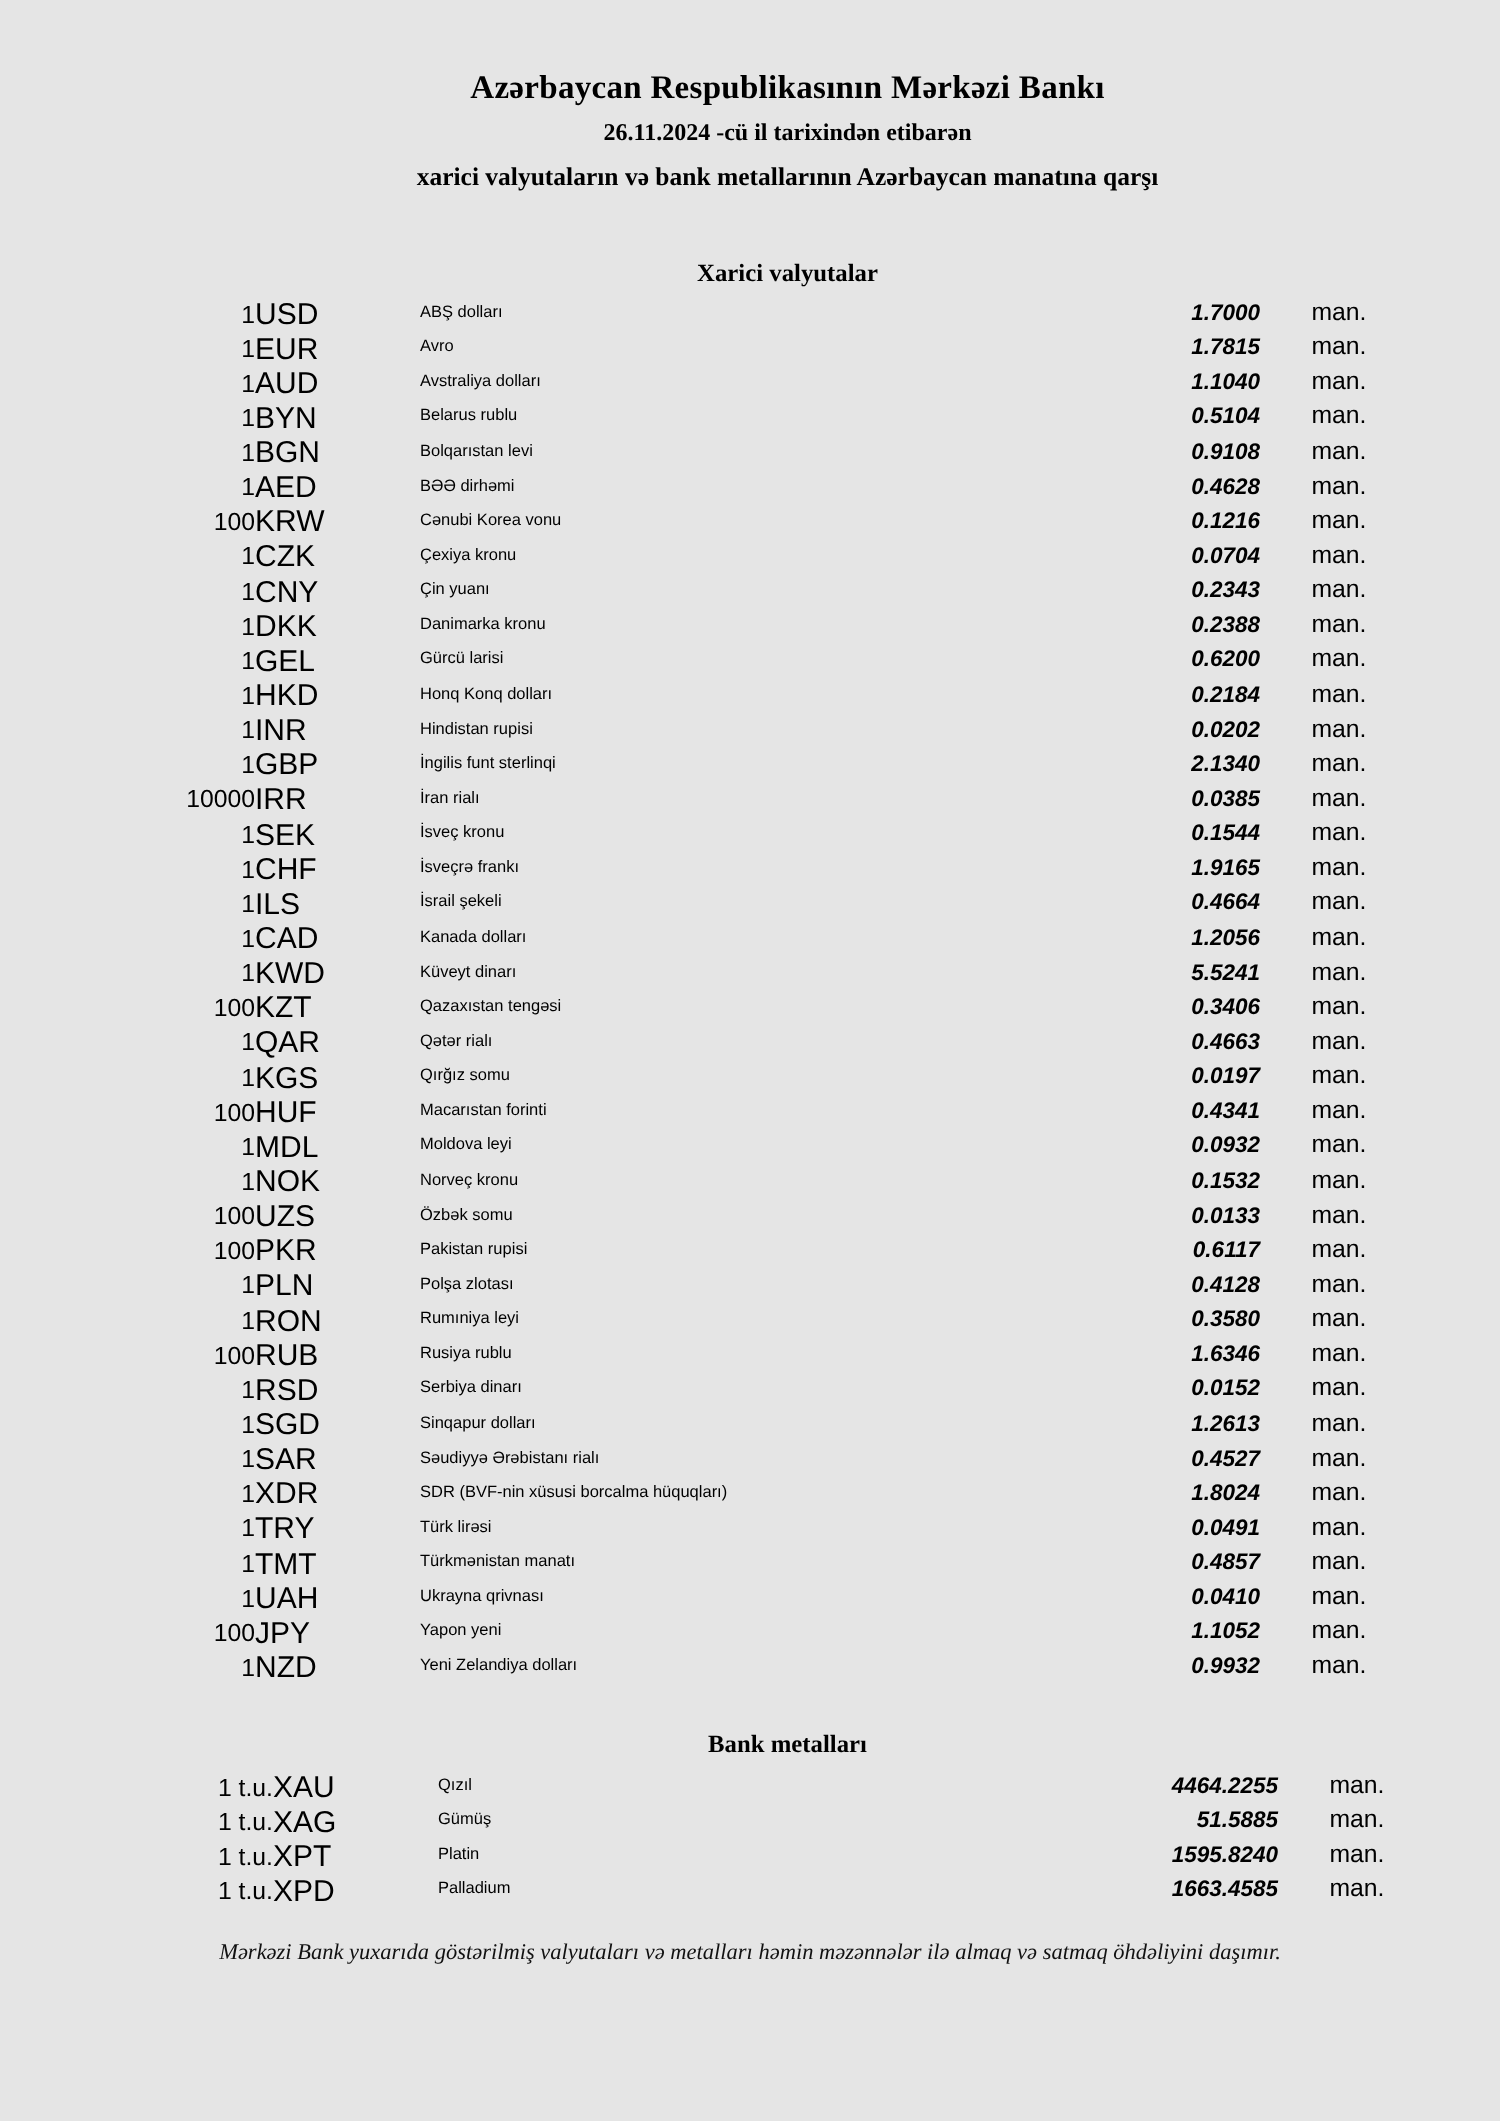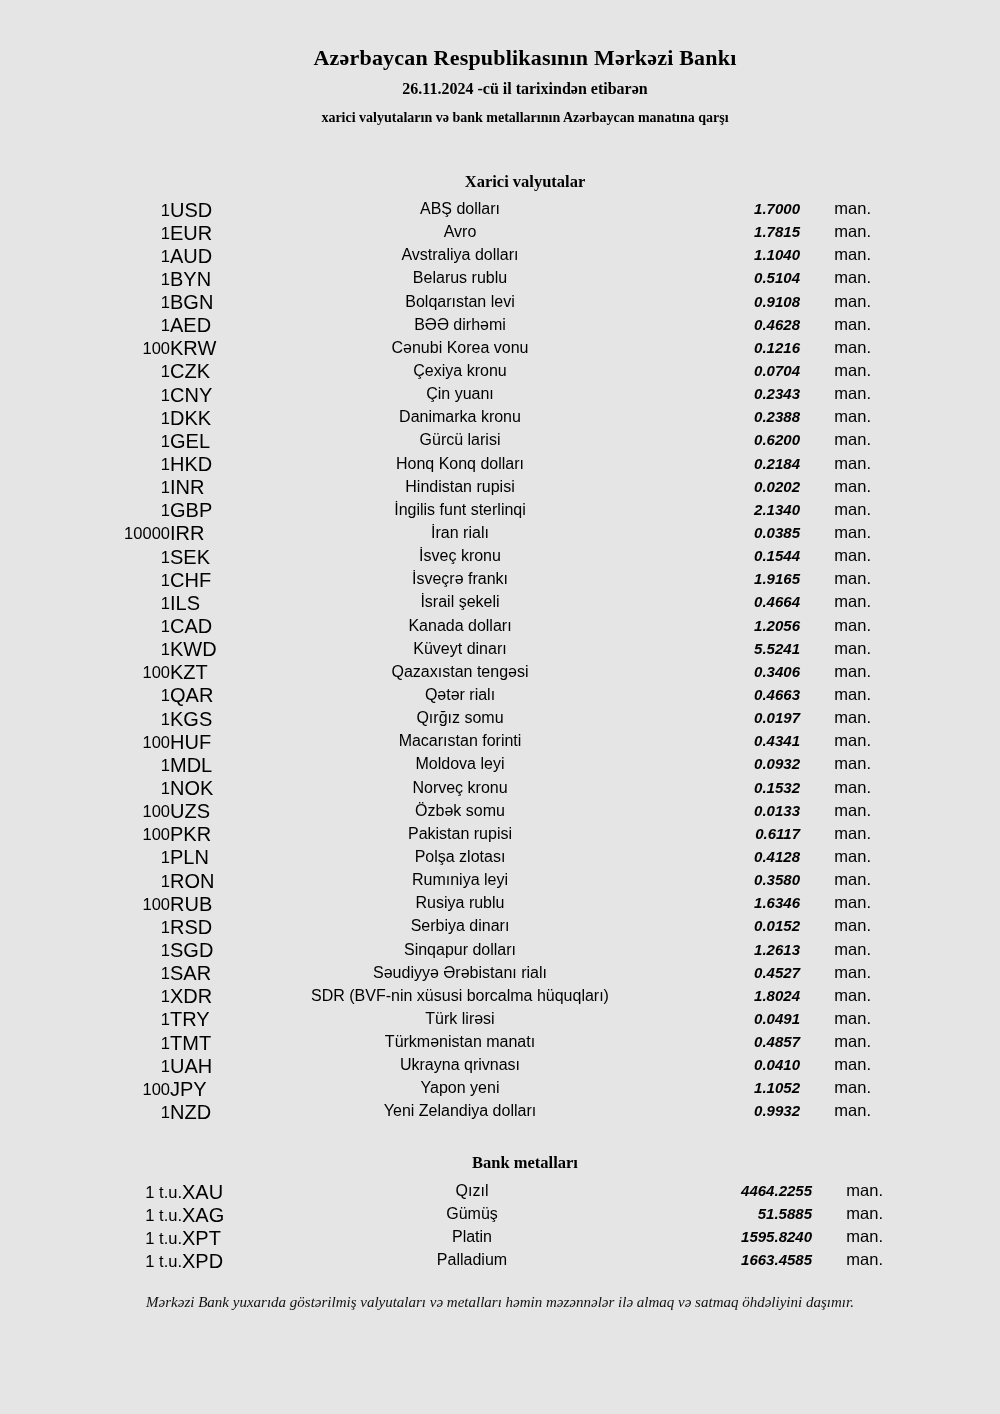--- a/index.html
+++ b/index.html
@@ -22,21 +22,21 @@
     position: absolute;
     top: 44px;
     left: 50px;
     right: 0;
     text-align: center;
     font-family: "Liberation Serif", serif;
     font-weight: bold;
   }
   .doc-title   { font-size: 22px; line-height: 28px; letter-spacing: 0.2px; }
   .doc-date    { font-size: 16px; line-height: 20px; margin-top: 7px; }
-  .doc-subtitle{ font-size: 14px; line-height: 21px; margin-top: 8px; }
+  .doc-subtitle{ font-size: 17px; line-height: 21px; margin-top: 8px; }
 
   
   .section-heading {
     position: absolute;
     left: 50px;
     right: 0;
     text-align: center;
     font-family: "Liberation Serif", serif;
     font-weight: bold;
     font-size: 16.5px;
@@ -70,22 +70,23 @@
   }
   .cell.code {
     width: 70px;
     text-align: left;
     font-size: 20px;
     position: relative;
     top: 1.5px;
   }
   .cell.name {
     width: 440px;
-    text-align: center;
-    font-size: 16px;
+    text-align: left;
+    font-size: 11px;
+    margin-left: 40px;
   }
   .cell.rate {
     width: 120px;
     text-align: right;
     font-family: Liberation Sans, sans-serif;
     font-style: italic;
     font-weight: bold;
     font-size: 15px;
   }
   .cell.unit {

